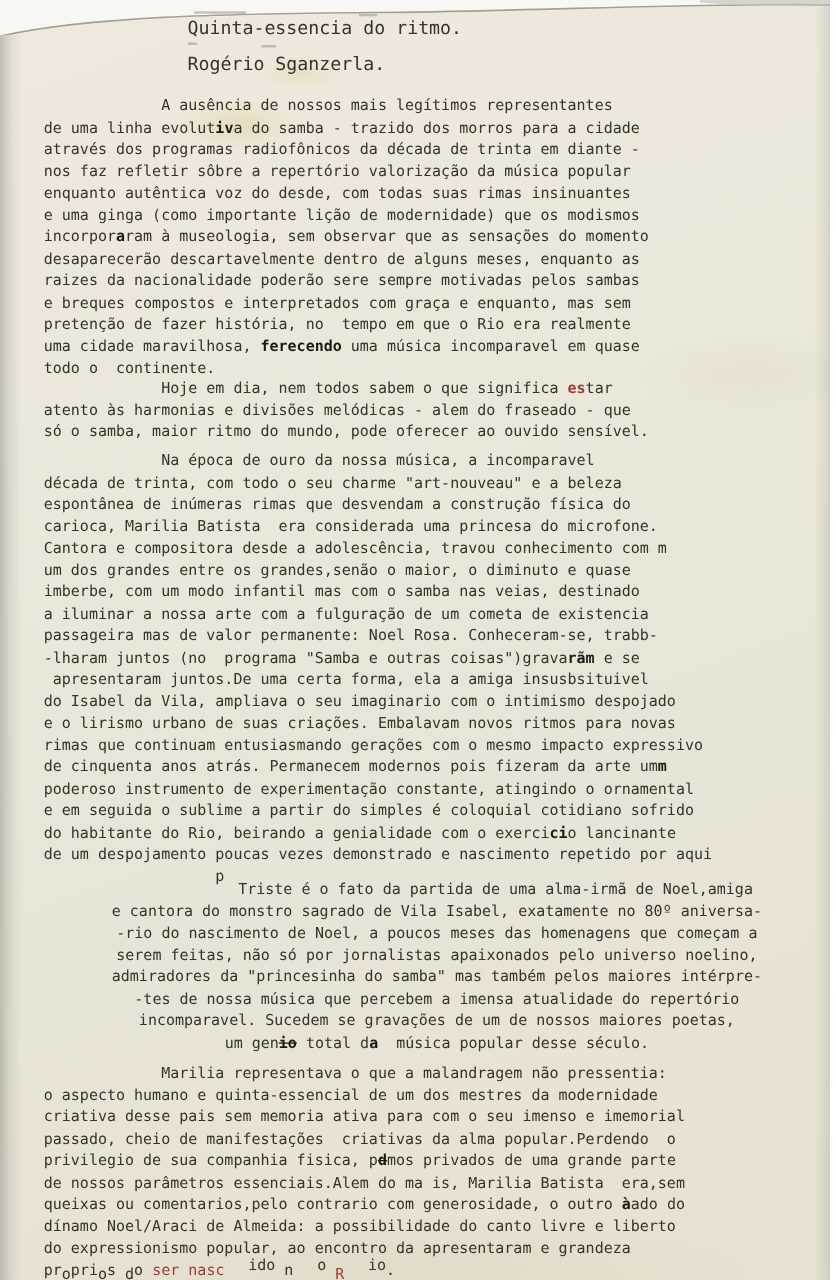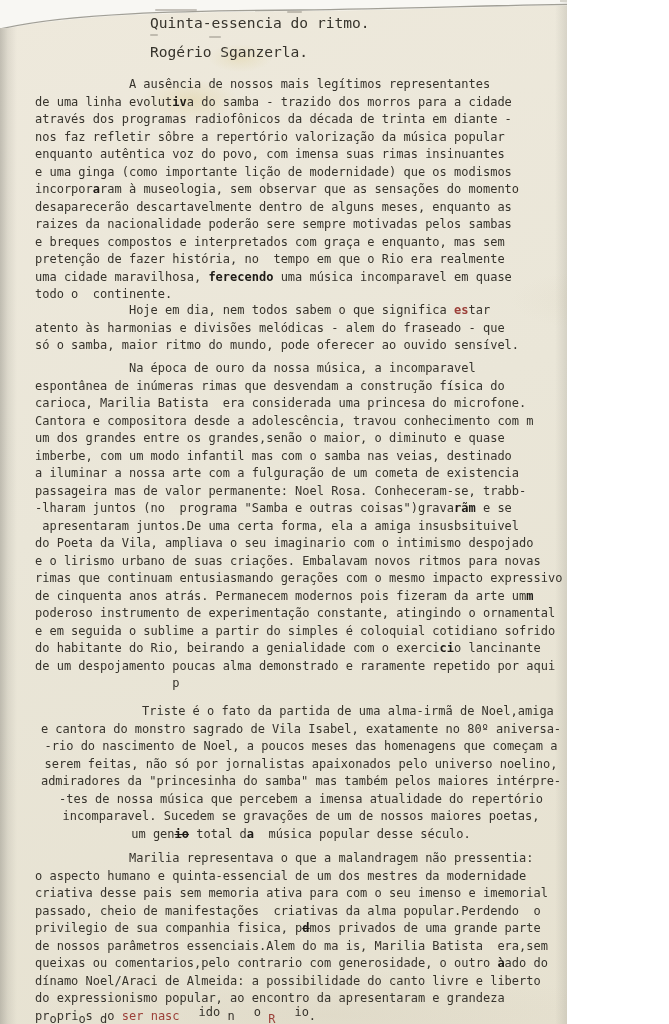--- a/index.html
+++ b/index.html
@@ -1,18 +1,18 @@
 <!DOCTYPE html>
 <html style="--ink: #36332c; --overstrike: #1d1a16; --red: #9b3f38;"><head>
 <meta charset="utf-8">
 <style>
   html,body{margin:0;padding:0;background:#ffffff;}
   .paper{
     position:relative;
-    width:567px;height:1024px;
+    width:664px;height:1024px;
     overflow:hidden;
     font-family:"DejaVu Sans Mono","Liberation Mono",monospace;
     background:
       radial-gradient(ellipse 70px 30px at 190px 100px, rgba(205,180,85,.22), transparent 70%),
       radial-gradient(ellipse 45px 20px at 240px 58px, rgba(205,180,85,.18), transparent 70%),
       radial-gradient(ellipse 120px 40px at 600px 300px, rgba(200,190,160,.12), transparent 75%),
       radial-gradient(ellipse 400px 60px at 330px 1015px, rgba(185,175,150,.14), transparent 75%),
       linear-gradient(to right, rgba(125,123,115,.40) 0px, rgba(125,123,115,.14) 8px, rgba(0,0,0,0) 17px),
       linear-gradient(to left, rgba(140,138,128,.22) 0px, rgba(0,0,0,0) 12px),
       linear-gradient(160deg, #eee9dc 0%, #eae6d8 45%, #e6e1d0 100%);
@@ -63,54 +63,55 @@
   <div class="doc-title">Quinta-essencia do ritmo.</div>
 
   <div class="doc-byline">Rogério Sganzerla.</div>
 
   <div id="text-body">
       <div class="para" style="top: 76px;">
         <div class="line">             A ausência de nossos mais legítimos representantes</div>
         <div class="line">de uma linha evolut<span class="s-b">iv</span>a do samba - trazido dos morros para a cidade</div>
         <div class="line">através dos programas radiofônicos da década de trinta em diante -</div>
         <div class="line">nos faz refletir sôbre a repertório valorização da música popular</div>
-        <div class="line">enquanto autêntica voz do povo, com imensa suas rimas insinuantes</div>
+        <div class="line">enquanto autêntica voz do desde, com todas suas rimas insinuantes</div>
         <div class="line">e uma ginga (como importante lição de modernidade) que os modismos</div>
         <div class="line">incorpor<span class="s-b">a</span>ram à museologia, sem observar que as sensações do momento</div>
         <div class="line">desaparecerão descartavelmente dentro de alguns meses, enquanto as</div>
         <div class="line">raizes da nacionalidade poderão sere sempre motivadas pelos sambas</div>
         <div class="line">e breques compostos e interpretados com graça e enquanto, mas sem</div>
         <div class="line">pretenção de fazer história, no  tempo em que o Rio era realmente</div>
         <div class="line">uma cidade maravilhosa, <span class="s-b">ferecendo</span> uma música incomparavel em quase</div>
         <div class="line">todo o  continente.</div>
       </div>
       <div class="para" style="top: 302px;">
         <div class="line">             Hoje em dia, nem todos sabem o que significa <span class="s-br">es</span>tar</div>
         <div class="line">atento às harmonias e divisões melódicas - alem do fraseado - que</div>
         <div class="line">só o samba, maior ritmo do mundo, pode oferecer ao ouvido sensível.</div>
       </div>
       <div class="para" style="top: 360px;">
         <div class="line">             Na época de ouro da nossa música, a incomparavel</div>
+        <div class="line">década de trinta, com todo o seu charme "art-nouveau" e a beleza</div>
         <div class="line">espontânea de inúmeras rimas que desvendam a construção física do</div>
         <div class="line">carioca, Marilia Batista  era considerada uma princesa do microfone.</div>
         <div class="line">Cantora e compositora desde a adolescência, travou conhecimento com m</div>
         <div class="line">um dos grandes entre os grandes,senão o maior, o diminuto e quase</div>
         <div class="line">imberbe, com um modo infantil mas com o samba nas veias, destinado</div>
         <div class="line">a iluminar a nossa arte com a fulguração de um cometa de existencia</div>
         <div class="line">passageira mas de valor permanente: Noel Rosa. Conheceram-se, trabb-</div>
         <div class="line">-lharam juntos (no  programa "Samba e outras coisas")grava<span class="s-b">rãm</span> e se</div>
         <div class="line"> apresentaram juntos.De uma certa forma, ela a amiga insusbsituivel</div>
-        <div class="line">do Poeta da Vila, ampliava o seu imaginario com o intimismo despojado</div>
+        <div class="line">do Isabel da Vila, ampliava o seu imaginario com o intimismo despojado</div>
         <div class="line">e o lirismo urbano de suas criações. Embalavam novos ritmos para novas</div>
         <div class="line">rimas que continuam entusiasmando gerações com o mesmo impacto expressivo</div>
         <div class="line">de cinquenta anos atrás. Permanecem modernos pois fizeram da arte um<span class="s-b">m</span></div>
         <div class="line">poderoso instrumento de experimentação constante, atingindo o ornamental</div>
         <div class="line">e em seguida o sublime a partir do simples é coloquial cotidiano sofrido</div>
         <div class="line">do habitante do Rio, beirando a genialidade com o exerci<span class="s-b">ci</span>o lancinante</div>
-        <div class="line">de um despojamento poucas alma demonstrado e raramente repetido por aqui</div>
+        <div class="line">de um despojamento poucas vezes demonstrado e nascimento repetido por aqui</div>
         <div class="line">                   p</div>
       </div>
       <div class="para" style="top: 703px; text-align: center;">
         <div class="line">             Triste é o fato da partida de uma alma-irmã de Noel,amiga</div>
         <div class="line">e cantora do monstro sagrado de Vila Isabel, exatamente no 80º aniversa-</div>
         <div class="line">-rio do nascimento de Noel, a poucos meses das homenagens que começam a</div>
         <div class="line">serem feitas, não só por jornalistas apaixonados pelo universo noelino,</div>
         <div class="line">admiradores da "princesinha do samba" mas também pelos maiores intérpre-</div>
         <div class="line">-tes de nossa música que percebem a imensa atualidade do repertório</div>
         <div class="line">incomparavel. Sucedem se gravações de um de nossos maiores poetas,</div>

